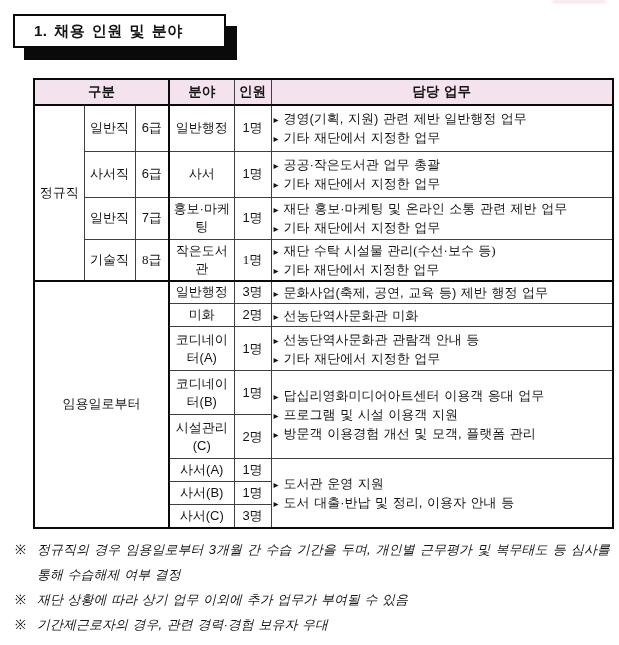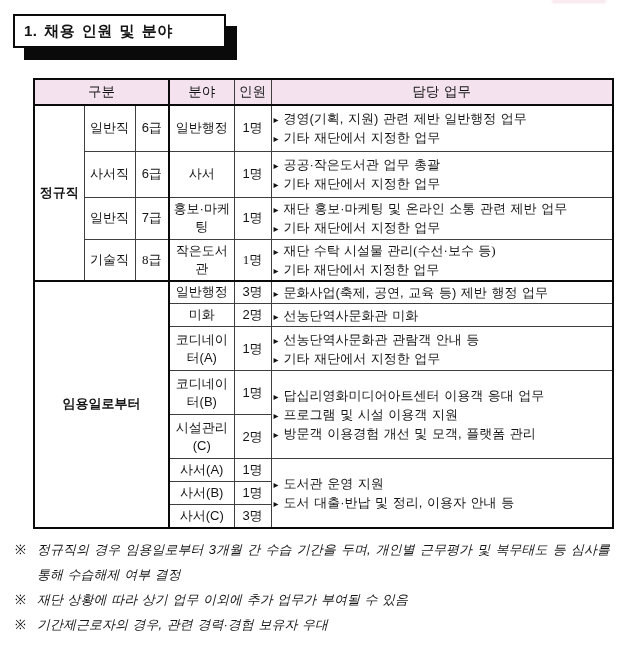--- a/index.html
+++ b/index.html
@@ -18,43 +18,43 @@
   
   .edge-artifact{
     position:absolute;top:0;left:552px;width:54px;height:3px;
     background:var(--artifact);opacity:.45;filter:blur(1px);
   }
   
   .title-box{
     position:absolute;left:13px;top:14px;width:213px;height:34px;
     background:#ffffff;border:2px solid var(--border_dark);
     box-shadow:11px 12px 0 0 var(--border_dark);
-    display:flex;align-items:center;padding-left:9px;
+    display:flex;align-items:center;padding-left:19px;
   }
   .title-box .t{font-size:15px;font-weight:bold;letter-spacing:.5px;word-spacing:2px;}
 
   
   table.rec{
     position:absolute;left:33px;top:78px;width:579px;
     border-collapse:collapse;table-layout:fixed;
     border:2px solid var(--border_dark);
   }
   table.rec th,table.rec td{
     border:1px solid var(--border_mid);
     font-size:13px;text-align:center;vertical-align:middle;
     line-height:18px;overflow:hidden;padding:1px 2px;word-spacing:1px;
   }
   tr.thead th{
     background:var(--header_bg);
     border-bottom:2px solid var(--border_dark);
-    font-weight:normal;font-size:13.5px;height:24px;
+    font-weight:bold;font-size:13.5px;height:24px;
   }
   .vline{border-left:2px solid var(--border_dark) !important;}
   tr.gsep td{border-top:2px solid var(--border_dark);}
-  td.group{font-weight:bold;font-size:13px;}
+  td.group{font-weight:normal;font-size:13px;}
   td.duties{text-align:left;padding:2px 4px 2px 7px;}
   .dline{display:flex;align-items:flex-start;gap:5px;line-height:19px;}
   .dline .b{flex:0 0 auto;font-size:10px;line-height:19px;transform:translateY(.5px);}
   tr.h26{height:26px;} tr.h46{height:46px;} tr.h42{height:42px;}
   tr.h40{height:40px;font-family:Liberation Serif, serif;} tr.h44{height:44px;} tr.h23{height:23px;}
 
   
   .notes{position:absolute;left:15px;top:537px;width:595px;}
   .note{display:flex;gap:6px;font-size:13px;line-height:25px;}
   .note .m{flex:0 0 16px;}

